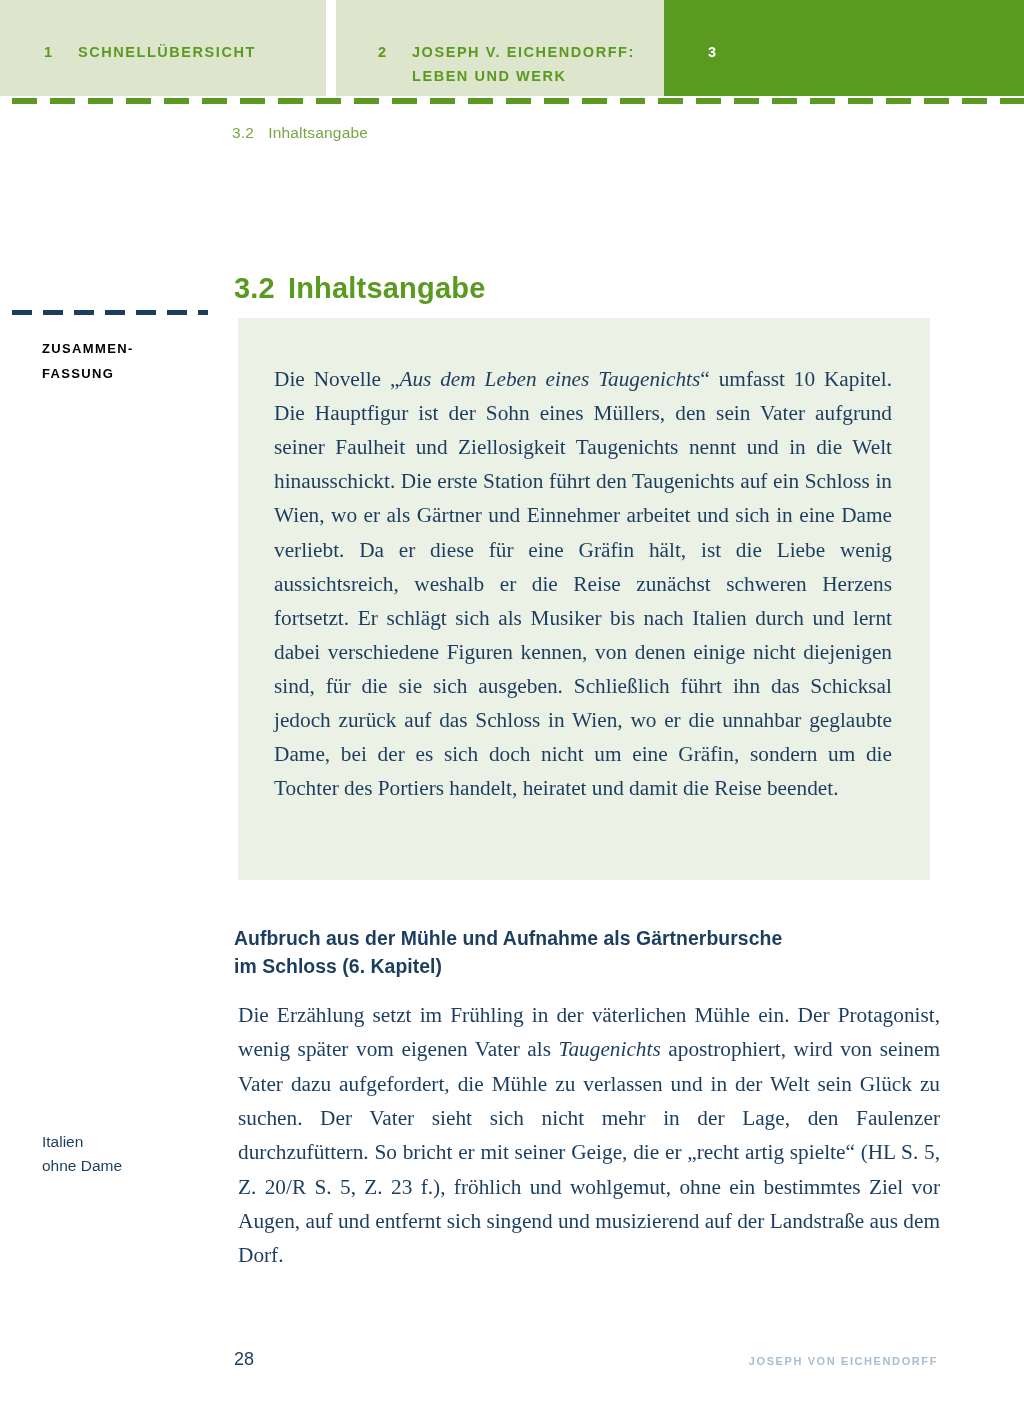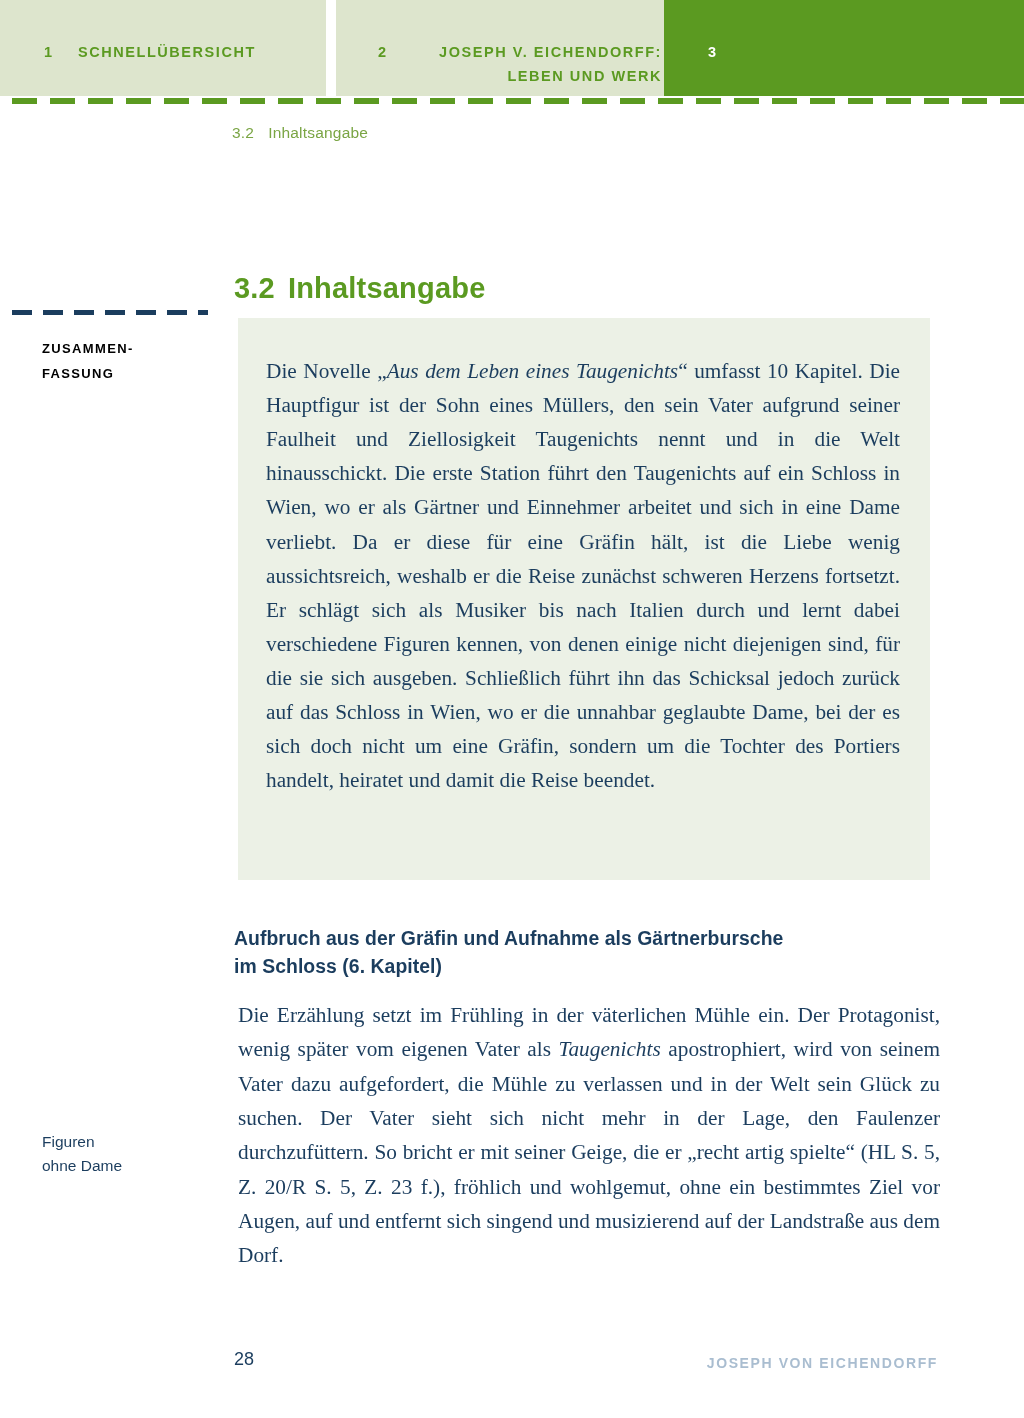--- a/index.html
+++ b/index.html
@@ -52,21 +52,21 @@
     letter-spacing: 1.55px;
     line-height: 1.65;
     text-transform: uppercase;
   }
   .tab-1 .tab-inner { padding-left: 44px; }
   .tab-2 .tab-inner { padding-left: 42px; }
   .tab-3 .tab-inner { padding-left: 44px; }
   .tab-1 .tab-num, .tab-1 .tab-label,
   .tab-2 .tab-num, .tab-2 .tab-label { color: #5b9a21; }
   .tab-3 .tab-num, .tab-3 .tab-label { color: #ffffff; }
-  .tab-2 .tab-label, .tab-3 .tab-label { max-width: 250px; text-align: right; }
+  .tab-2 .tab-label, .tab-3 .tab-label { max-width: 250px; }
 
   
   .header-rule {
     position: absolute;
     left: 12px; top: 98px;
     width: 1012px; height: 6px;
     background-image: repeating-linear-gradient(
         to right, #5b9a21 0px, #5b9a21 25px,
         rgba(255,255,255,0) 25px, rgba(255,255,255,0) 38px);
   }
@@ -131,21 +131,21 @@
     box-sizing: border-box;
     padding: 36px 30px 0 28px;
   }
   .summary-text {
     font-family: "Liberation Serif", serif;
     font-size: 21.3px;
     line-height: 1.602;
     color: #1b3d5e;
     text-align: justify;
     text-justify: inter-word;
-    margin: 0;
+    margin: 8px;
   }
 
   
   .subheading {
     position: absolute;
     left: 234px; top: 925px;
     width: 700px;
     font-size: 19.4px;
     font-weight: bold;
     color: #1b3d5e;
@@ -168,21 +168,21 @@
   
   .footer-page {
     position: absolute;
     left: 234px; top: 1349px;
     font-size: 18px;
     color: #1b3d5e;
   }
   .footer-title {
     position: absolute;
     right: 86px; top: 1355px;
-    font-size: 14px;
+    font-size: 11px;
     font-weight: 600;
     letter-spacing: 1.6px;
     color: #a9bdd0;
     text-transform: uppercase;
   }
 
   em { font-style: italic; }
 </style>
 </head>
 <body>
@@ -225,25 +225,25 @@
 <div class="margin-label">
   <div>Zusammen-</div>
   <div>fassung</div>
 </div>
 
 <div class="summary-box">
   <p class="summary-text"><span>Die Novelle „</span><em>Aus dem Leben eines Taugenichts</em><span>“ umfasst 10 Kapitel. Die Hauptfigur ist der Sohn eines Müllers, den sein Vater aufgrund seiner Faulheit und Ziellosigkeit Taugenichts nennt und in die Welt hinausschickt. Die erste Station führt den Taugenichts auf ein Schloss in Wien, wo er als Gärtner und Einnehmer arbeitet und sich in eine Dame verliebt. Da er diese für eine Gräfin hält, ist die Liebe wenig aussichtsreich, weshalb er die Reise zunächst schweren Herzens fortsetzt. Er schlägt sich als Musiker bis nach Italien durch und lernt dabei verschiedene Figuren kennen, von denen einige nicht diejenigen sind, für die sie sich ausgeben. Schließlich führt ihn das Schicksal jedoch zurück auf das Schloss in Wien, wo er die unnahbar geglaubte Dame, bei der es sich doch nicht um eine Gräfin, sondern um die Tochter des Portiers handelt, heiratet und damit die Reise beendet.</span></p>
 </div>
 
 <div class="subheading">
-  <div>Aufbruch aus der Gräfin und Aufnahme als Gärtnerbursche</div>
+  <div>Aufbruch aus der Mühle und Aufnahme als Gärtnerbursche</div>
   <div>im Schloss (6. Kapitel)</div>
 </div>
 
 <p class="body-text"><span>Die Erzählung setzt im Frühling in der väterlichen Mühle ein. Der Protagonist, wenig später vom eigenen Vater als </span><em>Taugenichts</em><span> apostrophiert, wird von seinem Vater dazu aufgefordert, die Mühle zu verlassen und in der Welt sein Glück zu suchen. Der Vater sieht sich nicht mehr in der Lage, den Faulenzer durchzufüttern. So bricht er mit seiner Geige, die er „recht artig spielte“ (HL S. 5, Z. 20/R S. 5, Z. 23 f.), fröhlich und wohlgemut, ohne ein bestimmtes Ziel vor Augen, auf und entfernt sich singend und musizierend auf der Landstraße aus dem Dorf.</span></p>
 
 <div class="margin-note">
-  <div>Figuren</div>
+  <div>Italien</div>
   <div>ohne Dame</div>
 </div>
 
 <div class="footer-page">28</div>
 <div class="footer-title">Joseph von Eichendorff</div>
 
 </body></html>

